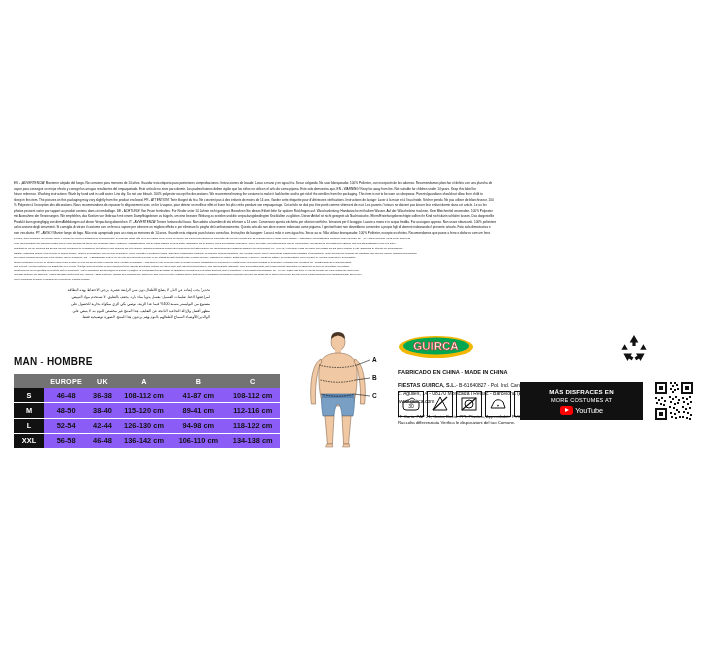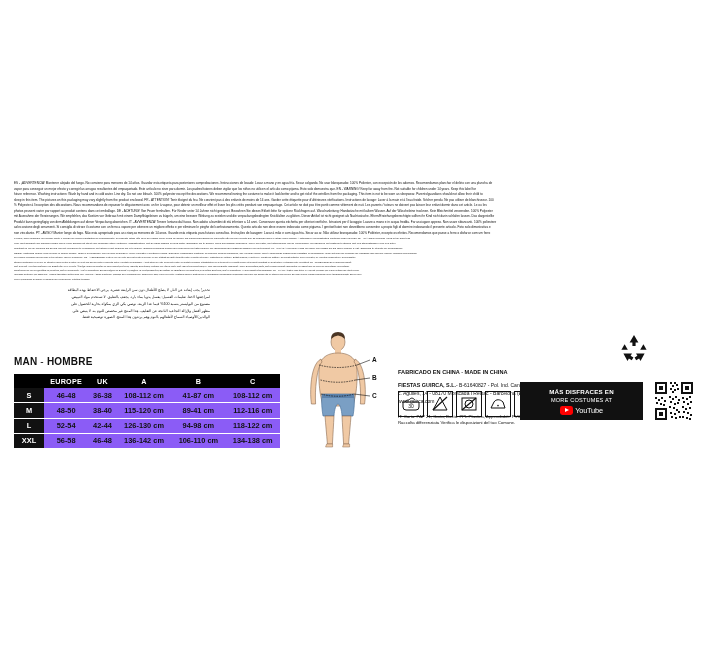--- a/index.html
+++ b/index.html
@@ -74,21 +74,21 @@
     border-collapse: collapse;
     font-size: 7.4px;
     width: 266px;
   }
   .size-table th, .size-table td {
     padding: 2.6px 2px;
     text-align: center;
     font-weight: bold;
   }
   .size-table thead th {
-    background: #000000;
+    background: #737373;
     color: #fff;
     font-size: 7.2px;
     letter-spacing: 0.2px;
   }
   .size-table thead th.first { width: 26px; }
   .size-table tbody td {
     background: #ffffff;
     color: #111;
     border-bottom: 1px solid #ffffff;
   }
@@ -360,20 +360,27 @@
 
       <line x1="65" y1="33" x2="78" y2="28" stroke="#111" stroke-width="0.6"></line>
       <line x1="63.5" y1="48" x2="78" y2="46" stroke="#111" stroke-width="0.6"></line>
       <line x1="62" y1="62" x2="78" y2="64" stroke="#111" stroke-width="0.6"></line>
       <text x="80" y="30" font-family="Liberation Sans, sans-serif" font-size="6.5" font-weight="bold" fill="#111">A</text>
       <text x="80" y="48" font-family="Liberation Sans, sans-serif" font-size="6.5" font-weight="bold" fill="#111">B</text>
       <text x="80" y="66" font-family="Liberation Sans, sans-serif" font-size="6.5" font-weight="bold" fill="#111">C</text>
     </svg>
   </div>
 
+  <div class="logo">
+    <svg width="76" height="30" viewBox="0 0 76 30" xmlns="http://www.w3.org/2000/svg">
+      <ellipse cx="38" cy="15" rx="37" ry="11" fill="#f2b705"></ellipse>
+      <ellipse cx="38" cy="14" rx="33" ry="8.4" fill="#00a651"></ellipse>
+      <text x="38" y="18.4" text-anchor="middle" font-family="Liberation Sans, sans-serif" font-size="11.5" font-weight="bold" fill="#ffffff" stroke="#d4272a" stroke-width="0.6">GUIRCA</text>
+    </svg>
+  </div>
 
   <div class="recycle">
     <svg width="30" height="30" viewBox="0 0 30 30" xmlns="http://www.w3.org/2000/svg">
       <g fill="#111">
         <path d="M15 3 L19.4 10.6 L16.6 10.6 L16.6 14 L13.4 14 L13.4 10.6 L10.6 10.6 Z"></path>
         <path d="M4.4 21.4 L13 21.4 L11.6 23.8 L14.4 25.4 L12.8 28.2 L9.9 26.6 L8.5 29 Z"></path>
         <path d="M25.6 21.4 L17 21.4 L18.4 23.8 L15.6 25.4 L17.2 28.2 L20.1 26.6 L21.5 29 Z"></path>
         <path d="M5.6 12.2 L2.4 17.8 L8.8 17.8 Z"></path>
         <path d="M24.4 12.2 L27.6 17.8 L21.2 17.8 Z"></path>
       </g>

